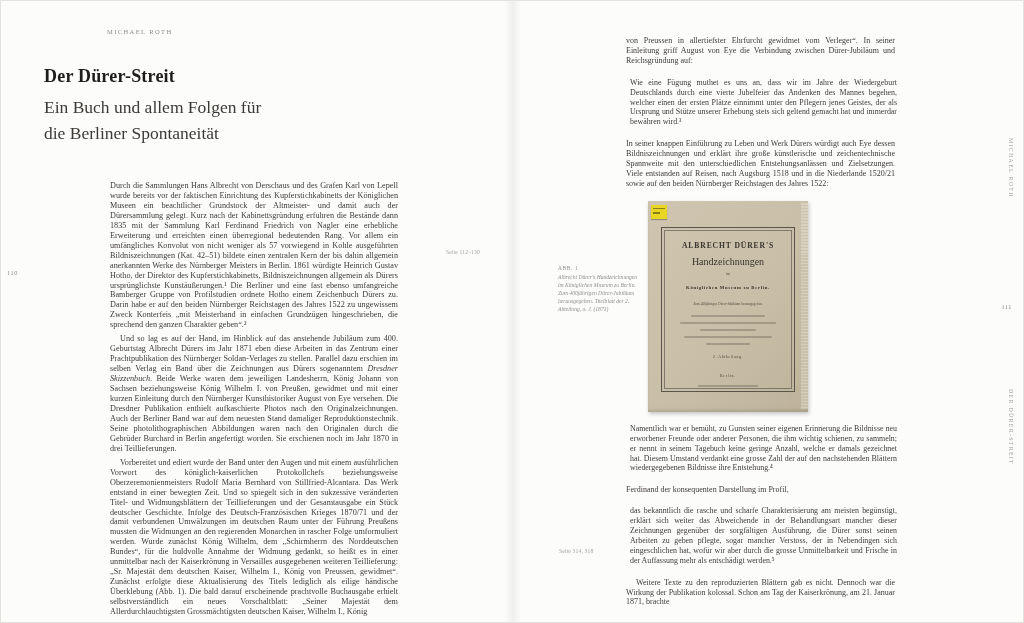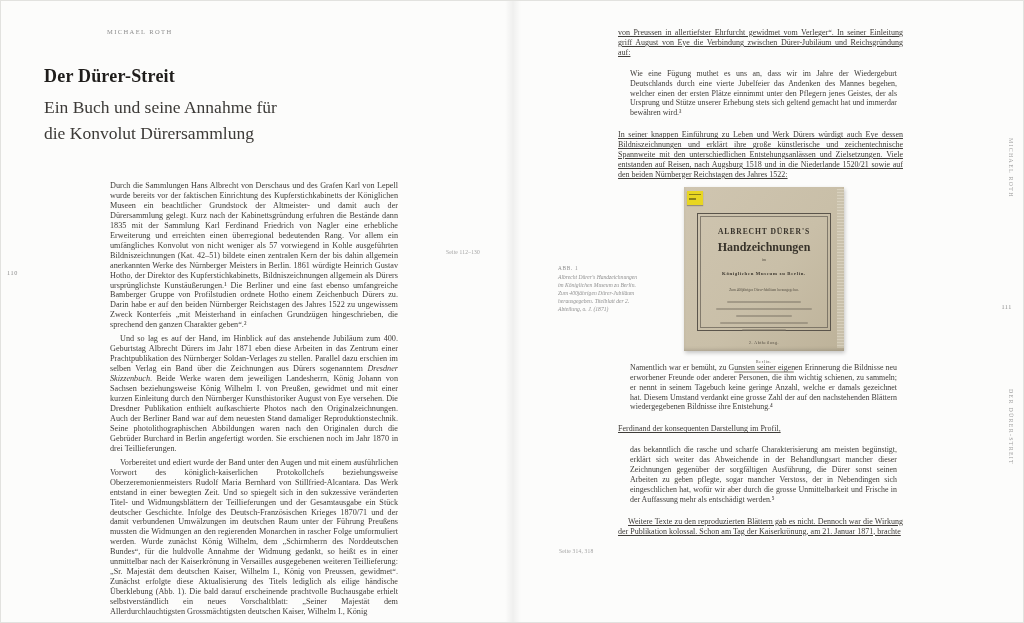--- a/index.html
+++ b/index.html
@@ -41,47 +41,47 @@
     position:absolute; font-size:5.5px; color:#a3a3a3; letter-spacing:0.2px;
   }
   #note-left  { left:445px; top:248px; }
   #note-right { left:558px; top:547px; }
   
   .rp-col {
     position:absolute; left:613px; top:23px; width:293px;
     font-size:8px; line-height:9.9px; color:#3f3c38;
     text-align:justify; hyphens:auto;
   }
-  .rp-col p { margin:4px;text-decoration:underline; }
+  .rp-col p { margin:12px; }
   blockquote.q {
     margin:11px 10px 12px 16px; font-size:7.9px; text-align:justify;
   }
   .p-profil { margin-top:9px !important; margin-bottom:9px !important; }
   
   .figure-wrap {
-    position:relative; width:160px; height:164px;
-    margin:7px 0 12px 70px;
+    position:relative; width:160px; height:211px;
+    margin:7px 0 12px 34px;
   }
   .cover {
     position:absolute; inset:0;
     background:linear-gradient(130deg,#cfc5b0 0%, #c9bfa8 55%, #bdb299 100%);
     box-shadow:1px 2px 4px rgba(0,0,0,0.22), inset 0 -3px 4px -2px rgba(0,0,0,0.18);
   }
   .fore-edge {
     position:absolute; right:0; top:2px; bottom:3px; width:7px;
     background:repeating-linear-gradient(180deg,#ddd6c4 0px,#ddd6c4 1.5px,#cbc3ae 1.5px,#cbc3ae 3px);
     opacity:0.8;
   }
   .cover-frame {
     position:absolute; left:13px; right:13px; top:26px; bottom:20px;
     border:1px solid #5a544b; text-align:center; color:#453f35;
   }
   .cover-frame-inner { position:absolute; inset:2px; border:0.5px solid rgba(90,84,75,0.65); }
   .ct1 { margin-top:13px; font-size:7.6px; font-weight:bold; letter-spacing:0.9px; color:#38332b; }
-  .ct2 { margin-top:6px;  font-size:12px;   font-weight:bold; color:#38332b; }
+  .ct2 { margin-top:6px;  font-size:10px;   font-weight:normal; color:#38332b; }
   .ct-im { margin-top:3px; font-size:3.6px; }
   .ct4 { margin-top:3px; font-size:4.7px; font-weight:bold; letter-spacing:0.7px; color:#38332b; }
   .ct-sub { margin-top:8px; font-size:3.5px; color:#554f44; }
   .bar { height:2px; background:#7b7466; opacity:0.5; margin:5px auto 0 auto; border-radius:1px; }
   .bar.b1 { width:74px; } .bar.b2 { width:96px; } .bar.b3 { width:56px; }
   .bar.b4 { width:88px; } .bar.b5 { width:44px; }
   .ct-abt { margin-top:8px; font-size:3.8px; letter-spacing:0.6px; color:#4a443a; }
   .ct-berlin { margin-top:9px; font-size:3.8px; letter-spacing:0.8px; color:#4a443a; }
   .bar.b6 { width:60px; height:1.5px; margin-top:3px; }
   .sticky {
@@ -114,22 +114,22 @@
 
 <div class="spread">
   <div class="gutter"></div>
 
   <div>
     <div class="running-header">MICHAEL ROTH</div>
     <div class="edge-num-left">110</div>
 
     <h1 class="lp-title">Der Dürer-Streit</h1>
     <div class="lp-subtitle">
-      <div>Ein Buch und seine Annahme für</div>
-      <div>die Konvolut Dürersammlung</div>
+      <div>Ein Buch und allem Folgen für</div>
+      <div>die Berliner Spontaneität</div>
     </div>
 
     <div class="lp-body">
       <p>Durch die Sammlungen Hans Albrecht von Derschaus und des Grafen Karl von Lepell wurde bereits vor der faktischen Einrichtung des Kupferstichkabinetts der Königlichen Museen ein beachtlicher Grundstock der Altmeister- und damit auch der Dürersammlung gelegt. Kurz nach der Kabinettsgründung erfuhren die Bestände dann 1835 mit der Sammlung Karl Ferdinand Friedrich von Nagler eine erhebliche Erweiterung und erreichten einen überregional bedeutenden Rang. Vor allem ein umfängliches Konvolut von nicht weniger als 57 vorwiegend in Kohle ausgeführten Bildniszeichnungen (Kat. 42–51) bildete einen zentralen Kern der bis dahin allgemein anerkannten Werke des Nürnberger Meisters in Berlin. 1861 würdigte Heinrich Gustav Hotho, der Direktor des Kupferstichkabinetts, Bildniszeichnungen allgemein als Dürers ursprünglichste Kunstäußerungen.¹ Die Berliner und eine fast ebenso umfangreiche Bamberger Gruppe von Profilstudien ordnete Hotho einem Zeichenbuch Dürers zu. Darin habe er auf den beiden Nürnberger Reichstagen des Jahres 1522 zu ungewissem Zweck Konterfeis „mit Meisterhand in einfachen Grundzügen hingeschrieben, die sprechend den ganzen Charakter geben“.²</p>
       <p class="indented"><span>Und so lag es auf der Hand, im Hinblick auf das anstehende Jubiläum zum 400. Geburtstag Albrecht Dürers im Jahr 1871 eben diese Arbeiten in das Zentrum einer Prachtpublikation des Nürnberger Soldan-Verlages zu stellen. Parallel dazu erschien im selben Verlag ein Band über die Zeichnungen aus Dürers sogenanntem </span><span class="ital">Dresdner Skizzenbuch</span><span>. Beide Werke waren dem jeweiligen Landesherrn, König Johann von Sachsen beziehungsweise König Wilhelm I. von Preußen, gewidmet und mit einer kurzen Einleitung durch den Nürnberger Kunsthistoriker August von Eye versehen. Die Dresdner Publikation enthielt aufkaschierte Photos nach den Originalzeichnungen. Auch der Berliner Band war auf dem neuesten Stand damaliger Reproduktionstechnik. Seine photolithographischen Abbildungen waren nach den Originalen durch die Gebrüder Burchard in Berlin angefertigt worden. Sie erschienen noch im Jahr 1870 in drei Teillieferungen.</span></p>
       <p class="indented">Vorbereitet und ediert wurde der Band unter den Augen und mit einem ausführlichen Vorwort des königlich-kaiserlichen Protokollchefs beziehungsweise Oberzeremonienmeisters Rudolf Maria Bernhard von Stillfried-Alcantara. Das Werk entstand in einer bewegten Zeit. Und so spiegelt sich in den sukzessive veränderten Titel- und Widmungsblättern der Teillieferungen und der Gesamtausgabe ein Stück deutscher Geschichte. Infolge des Deutsch-Französischen Krieges 1870/71 und der damit verbundenen Umwälzungen im deutschen Raum unter der Führung Preußens mussten die Widmungen an den regierenden Monarchen in rascher Folge umformuliert werden. Wurde zunächst König Wilhelm, dem „Schirmherrn des Norddeutschen Bundes“, für die huldvolle Annahme der Widmung gedankt, so heißt es in einer unmittelbar nach der Kaiserkrönung in Versailles ausgegebenen weiteren Teillieferung: „Sr. Majestät dem deutschen Kaiser, Wilhelm I., König von Preussen, gewidmet“. Zunächst erfolgte diese Aktualisierung des Titels lediglich als eilige händische Überklebung (Abb. 1). Die bald darauf erscheinende prachtvolle Buchausgabe erhielt selbstverständlich ein neues Vorschaltblatt: „Seiner Majestät dem Allerdurchlauchtigsten Grossmächtigsten deutschen Kaiser, Wilhelm I., König</p>
     </div>
 
     <div class="margin-note" id="note-left">Seite 112–130</div>
   </div>

